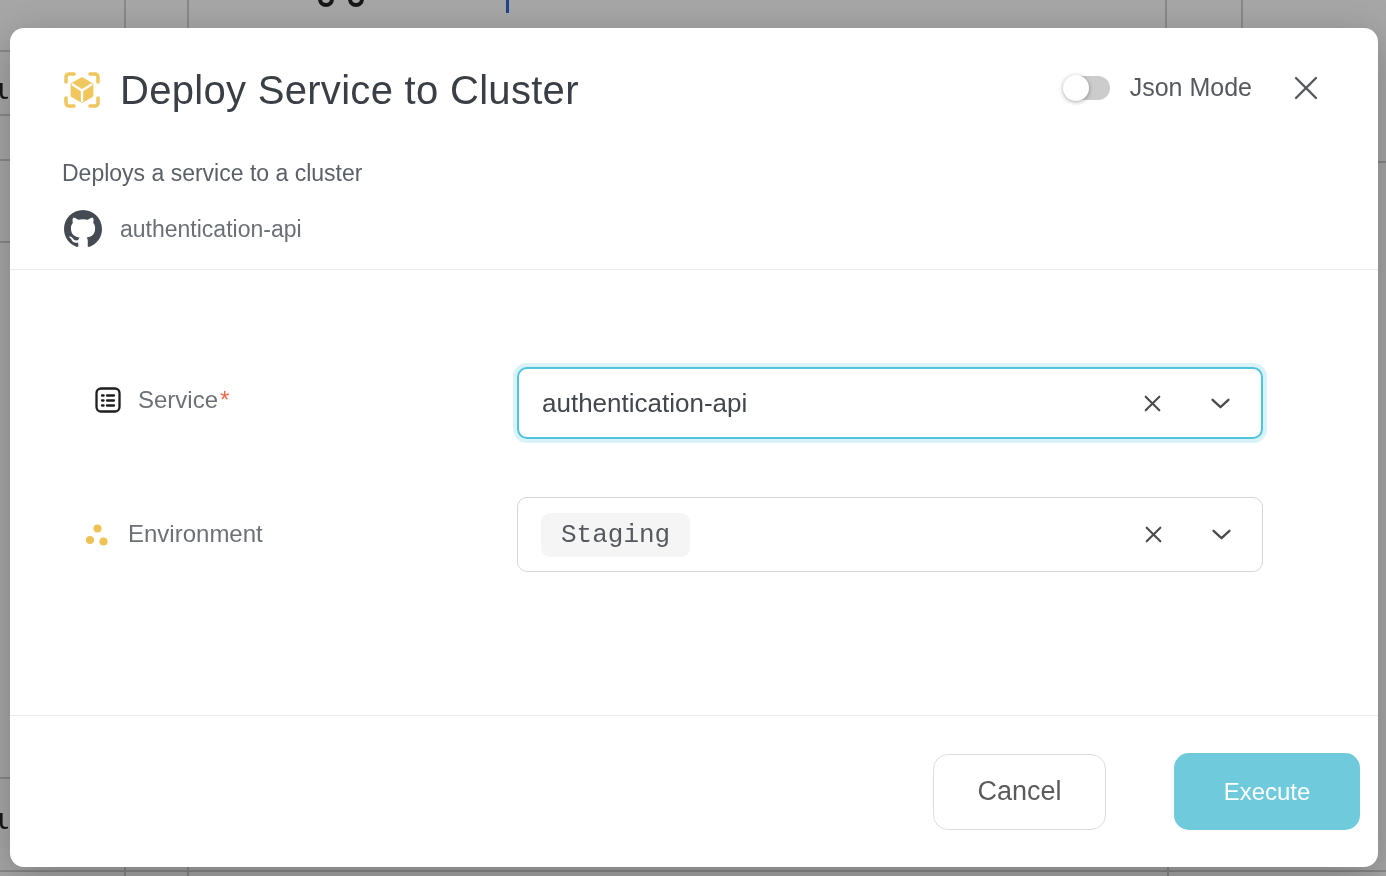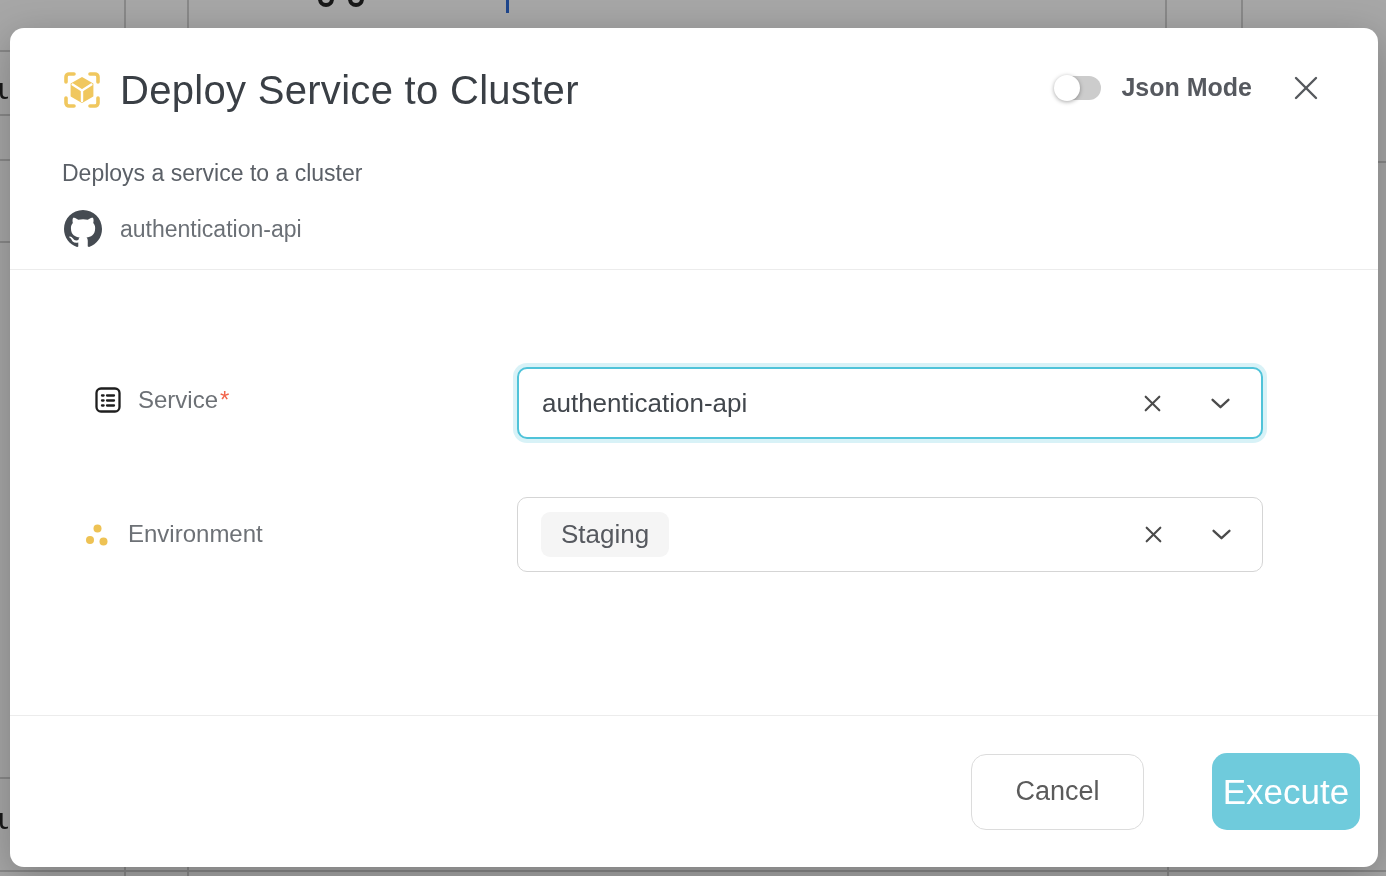--- a/index.html
+++ b/index.html
@@ -23,21 +23,21 @@
            background:#fff; border-radius:14px; box-shadow:0 10px 40px rgba(0,0,0,.25); }
 
   .cube-icon { position:absolute; left:52px; top:42px; width:40px; height:40px; }
   .modal-title { position:absolute; left:110px; top:40px; font-size:40px; font-weight:500;
                  color:#3a3f45; letter-spacing:.3px; white-space:nowrap; }
 
   .header-right { position:absolute; right:58px; top:45px; display:flex; align-items:center; }
   .switch { position:relative; width:46px; height:24px; border-radius:12px; background:#cccccc; cursor:pointer; }
   .switch .knob { position:absolute; left:-1px; top:-1px; width:26px; height:26px; border-radius:50%;
                   background:#fff; box-shadow:0 1px 4px rgba(0,0,0,.35); }
-  .json-label { margin-left:20px; font-size:25px; color:#56595f; white-space:nowrap;font-weight:bold; }
+  .json-label { margin-left:20px; font-size:25px; color:#56595f; white-space:nowrap; }
   .close-btn { margin-left:40px; width:28px; height:28px; display:flex; align-items:center; justify-content:center; cursor:pointer; }
 
   .modal-desc { position:absolute; left:52px; top:132px; font-size:23px; color:#5b6067; }
   .repo-row { position:absolute; left:54px; top:182px; display:flex; align-items:center; }
   .repo-name { margin-left:18px; font-size:23px; color:#6b7076; }
 
   .divider { position:absolute; left:0; width:100%; height:1px; background:#ececec; }
   .divider.top { top:241px; }
   .divider.foot { top:687px; }
 
@@ -55,21 +55,21 @@
   .sel-value { flex:1; padding-left:23px; font-size:26px; color:#42474d; white-space:nowrap; overflow:hidden; }
   .chip { display:inline-block; margin-left:23px; background:#f5f5f5; border-radius:9px;
           padding:7px 20px; font-size:26px; color:#56595f; }
   .sel-icons { display:flex; align-items:center; gap:48px; padding-right:31px; }
   .icon-btn { display:flex; align-items:center; justify-content:center; cursor:pointer; }
 
   .footer-btns { position:absolute; right:18px; top:725px; display:flex; align-items:center; gap:68px; }
   .btn { border:none; border-radius:15px; font-family:inherit; cursor:pointer; }
   .btn-cancel { width:173px; height:76px; background:#fff; border:1.5px solid #dcdcdc;
                 color:#5b5b5b; font-size:27px; }
-  .btn-execute { width:148px; height:77px; background:var(--accent,#6fcbdc); color:#fff; font-size:35px; }
+  .btn-execute { width:186px; height:77px; background:var(--accent,#6fcbdc); color:#fff; font-size:24px; }
 </style>
 </head>
 <body>
 
 <div class="stage">
 
   <div class="under-page">
     <div class="u-vline" style="left:124px; top:0; height:28px;"></div>
     <div class="u-vline" style="left:187px; top:0; height:28px;"></div>
     <div class="u-vline" style="left:1165px; top:0; height:28px;"></div>
@@ -179,21 +179,21 @@
       <span style="display:flex;">
         <svg viewBox="0 0 30 30" width="30" height="30" fill="#eec254">
           <circle cx="15.5" cy="8.5" r="4"></circle>
           <circle cx="8" cy="20" r="4"></circle>
           <circle cx="21.5" cy="21.5" r="4"></circle>
         </svg>
       </span>
       <span class="lbl">Environment</span>
     </div>
     <div class="sel sel-env">
-      <span class="sel-value" style="padding-left:0;">
+      <span class="sel-value" style="padding-left:0;font-family:Liberation Mono, monospace;">
         <span class="chip">Staging</span>
       </span>
       <span class="sel-icons">
         <span class="icon-btn">
           <svg viewBox="0 0 20 20" width="21" height="21">
             <g stroke="#4b4b4b" stroke-width="2" stroke-linecap="round">
               <path d="M3.5 3.5 L16.5 16.5"></path>
                 <path d="M16.5 3.5 L3.5 16.5"></path>
             </g>
           </svg>

